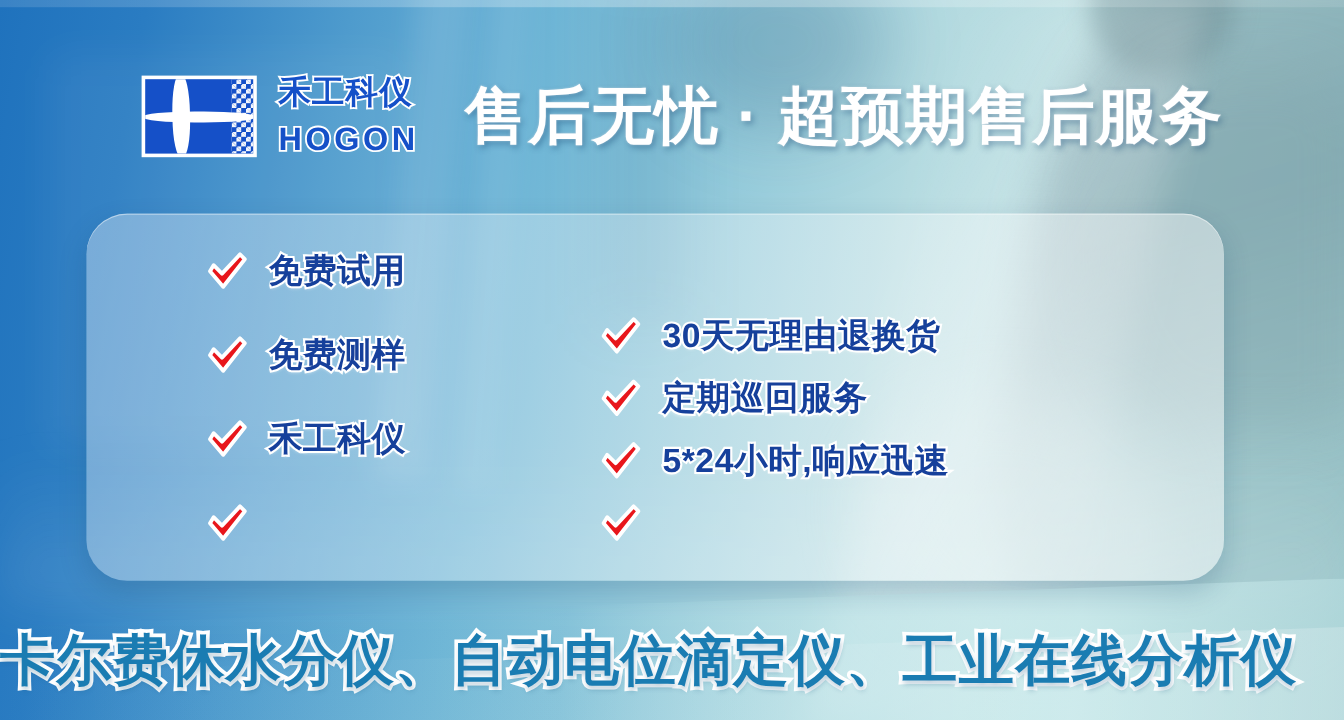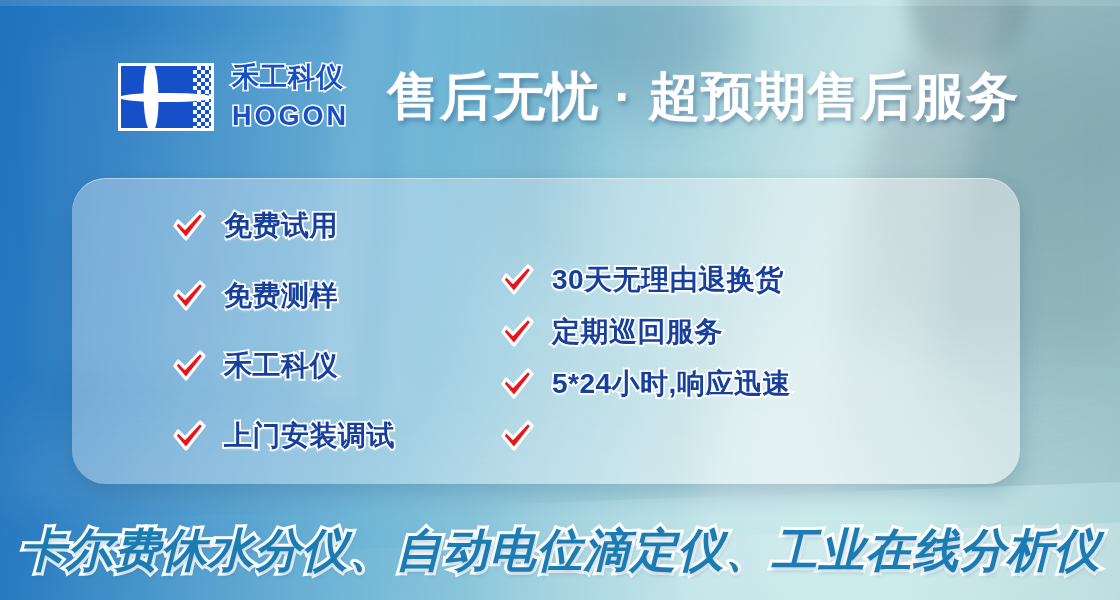--- a/index.html
+++ b/index.html
@@ -280,23 +280,22 @@
     paint-order: stroke fill;
     text-shadow: 0 2px 3px rgba(255,255,255,0.55);
   }
 
   
   .bottom-strip {
     position: absolute;
     left: 0;
     right: 0;
     bottom: 18px;
-    text-align: center;
+    text-align: left;
     z-index: 6;
-    font-style: italic;
   }
   .bottom-text {
     display: inline-block;
     font-size: 46px;
     font-weight: 700;
     color: #1a7cb2;
     letter-spacing: 1px;
     white-space: nowrap;
     -webkit-text-stroke: 6px #ffffff;
     paint-order: stroke fill;
@@ -364,21 +363,20 @@
         <svg class="check-icon" viewBox="0 0 34 32">
           <path d="M3 16 L6 11 L13 18 L28 2 L32 6 L14 29 Z" fill="#e8161b" stroke="#ffffff" stroke-width="3.2" stroke-linejoin="round"></path>
         </svg>
         <span class="feature-label">禾工科仪</span>
       </div>
 
       <div class="feature-item">
         <svg class="check-icon" viewBox="0 0 34 32">
           <path d="M3 16 L6 11 L13 18 L28 2 L32 6 L14 29 Z" fill="#e8161b" stroke="#ffffff" stroke-width="3.2" stroke-linejoin="round"></path>
         </svg>
-        <span class="feature-label">上门安装调试</span>
       </div>
 
     </div>
 
     <div class="feature-col right">
 
       <div class="feature-item">
         <svg class="check-icon" viewBox="0 0 34 32">
           <path d="M3 16 L6 11 L13 18 L28 2 L32 6 L14 29 Z" fill="#e8161b" stroke="#ffffff" stroke-width="3.2" stroke-linejoin="round"></path>
         </svg>

